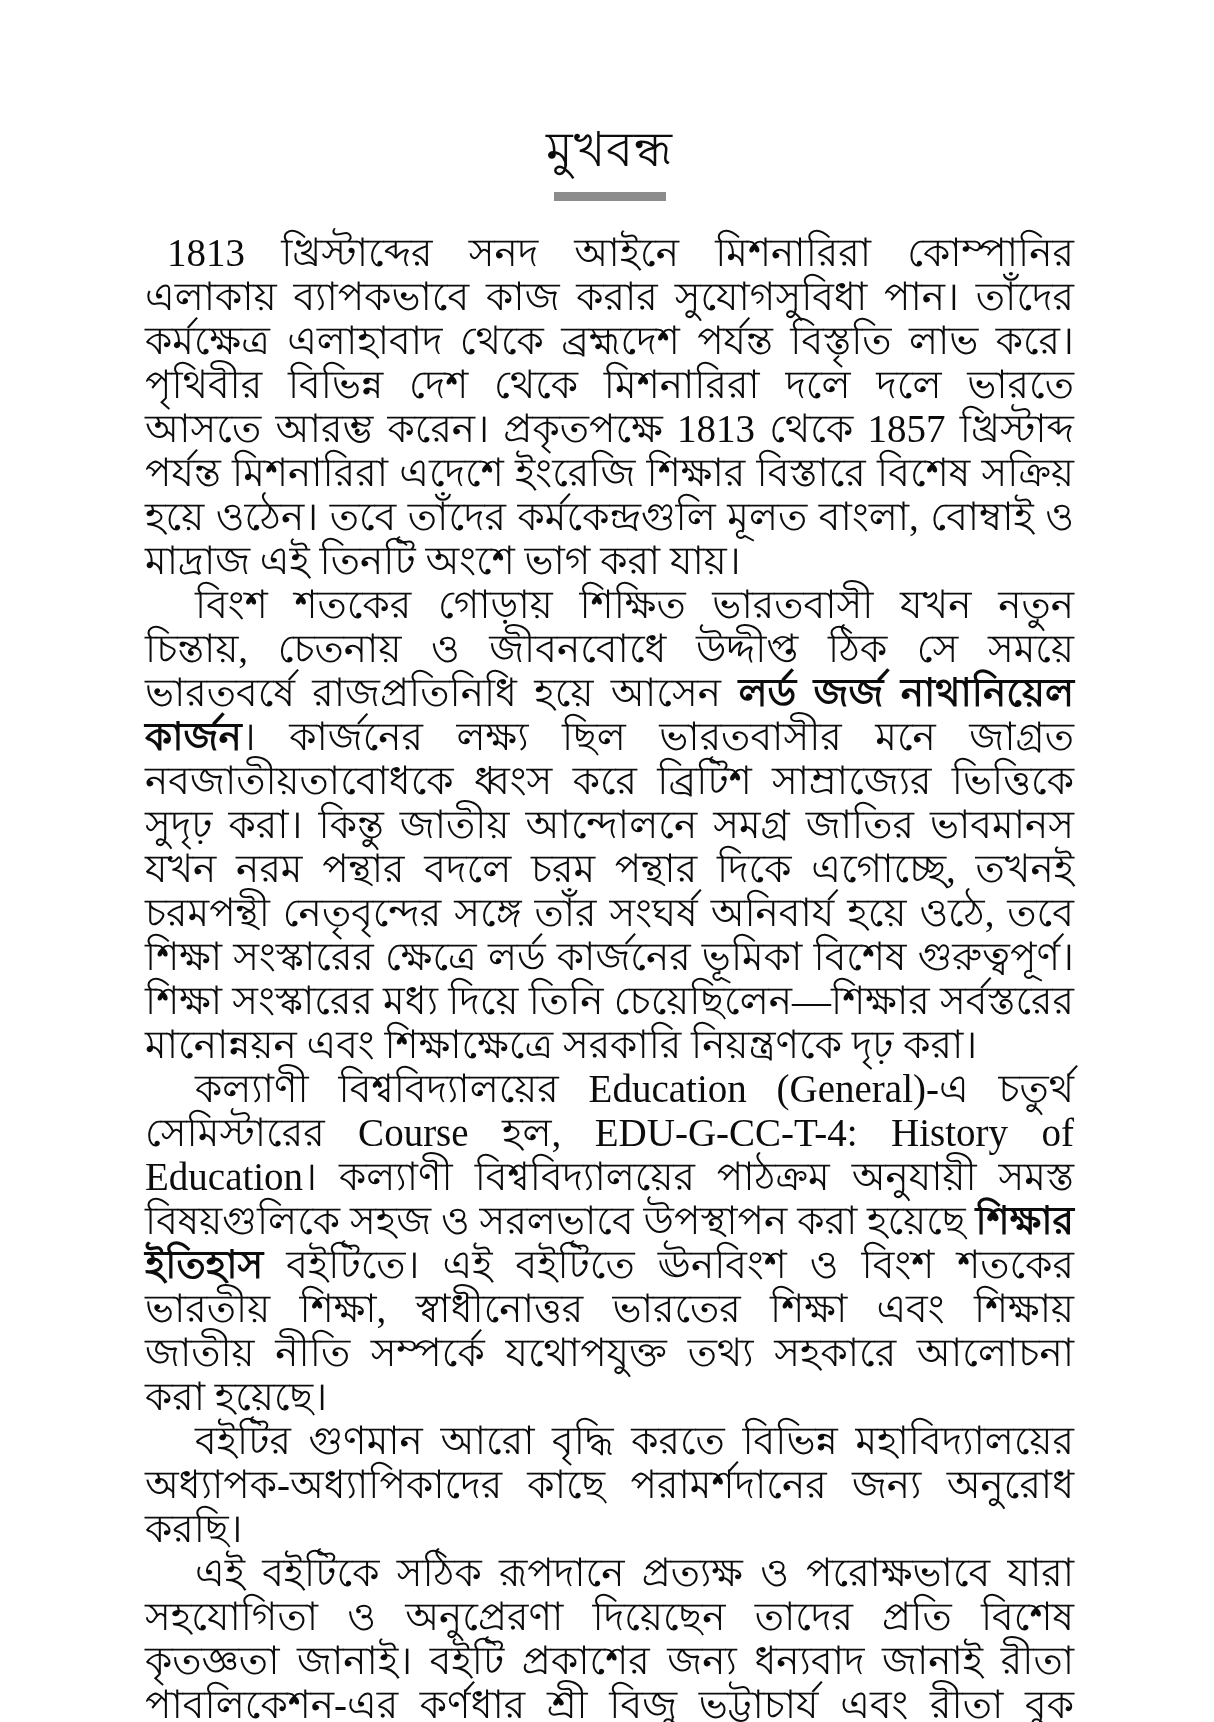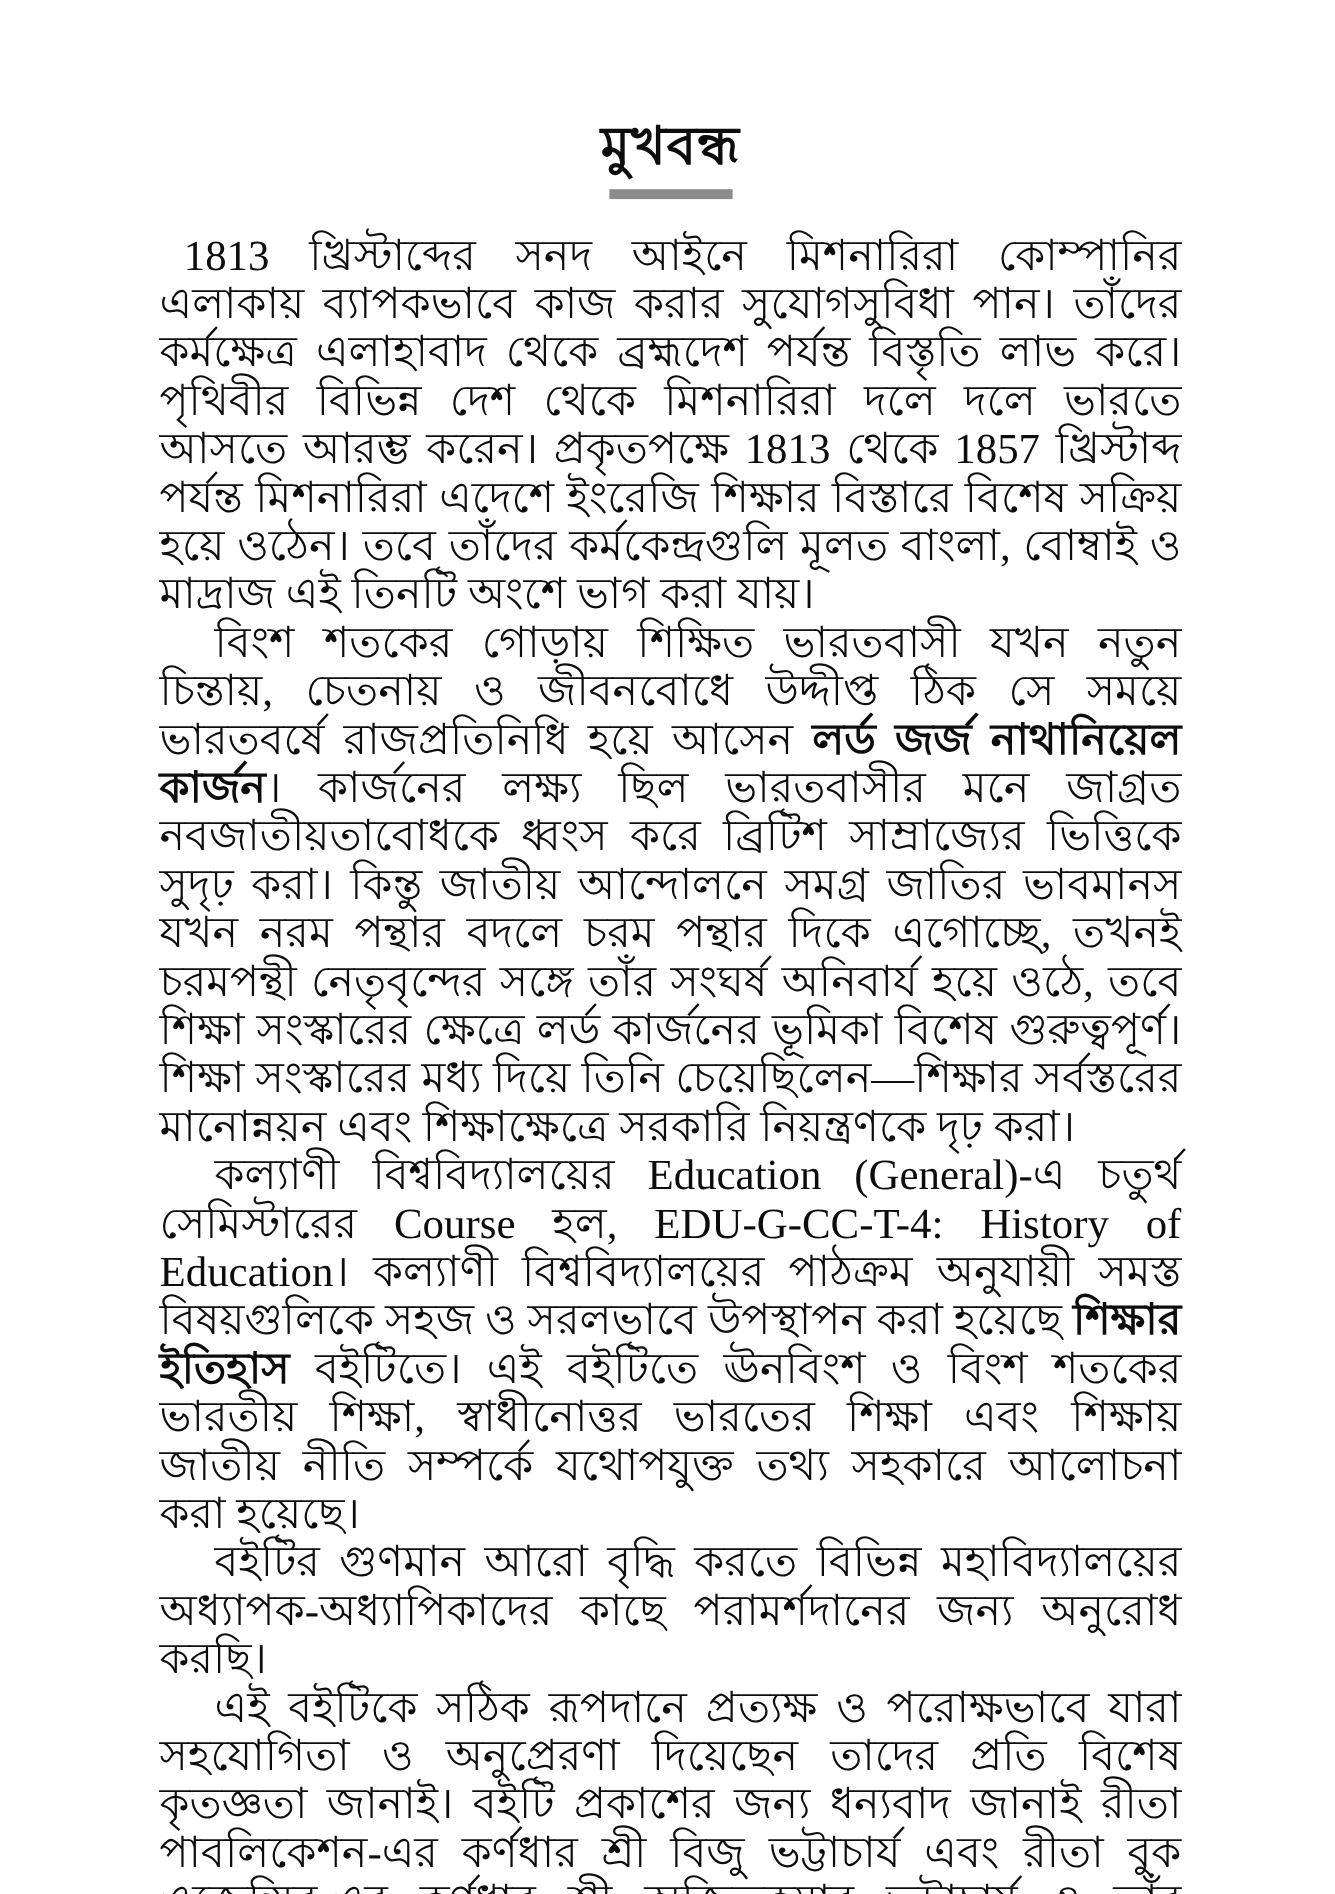--- a/index.html
+++ b/index.html
@@ -16,23 +16,23 @@
   .page {
     width: 1214px; height: 1722px;
     padding: 108px 140px 0 145px;
   }
   .title-wrap {
     text-align: center;
     margin: 0 0 30px 0;
   }
   .page-title {
     font-size: 48px;
-    font-weight: 700;
+    font-weight: 400;
     line-height: 52px;
-    margin: 0;
+    margin: 16px;
     letter-spacing: 1px;
   }
   .title-underline {
     width: 112px; height: 9px;
     margin: 12px auto 0 auto;
     background: #8c8c8c;
   }
   .body-text p.para {
     margin: 0;
     font-size: 39px;

